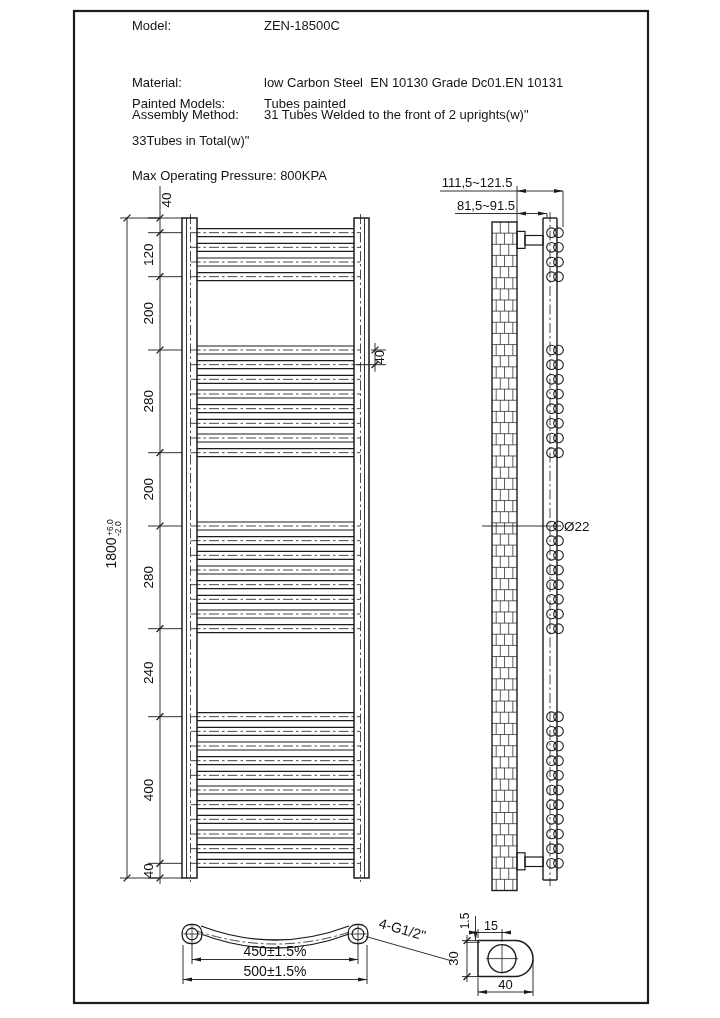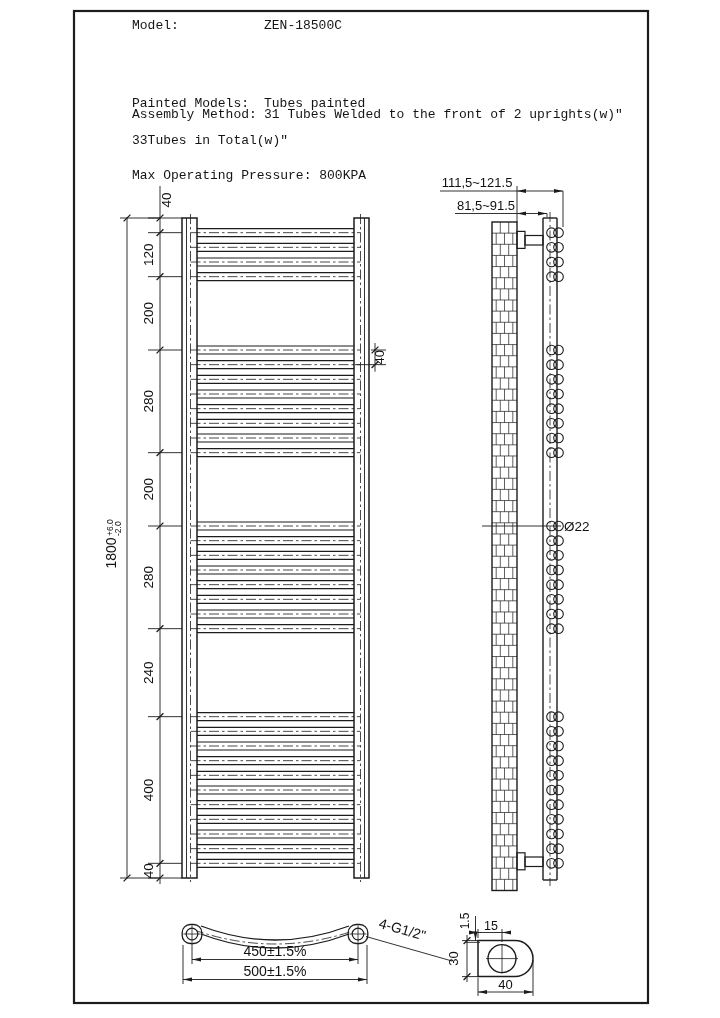--- a/index.html
+++ b/index.html
@@ -1,19 +1,19 @@
 <!DOCTYPE html>
 <html><head>
 <meta charset="utf-8">
 <style>
   html,body{margin:0;padding:0;background:#fff;}
   .page{position:relative;width:720px;height:1018px;background:#fff;overflow:hidden;
         font-family:"Liberation Sans",sans-serif;color:#1a1a1a;}
   .title-block{position:absolute;left:0;top:0;width:720px;height:170px;}
-  .trow{position:absolute;left:132px;white-space:pre;font-family:Liberation Mono, monospace;
+  .trow{position:absolute;left:132px;white-space:pre;font-family:Liberation Sans, sans-serif;
         font-size:13px;line-height:14px;color:#151515;}
   .trow .lbl{display:inline-block;white-space:pre;}
   .trow.cols .lbl{width:132px;}
   .trow .val{white-space:pre;}
   svg{position:absolute;left:0;top:0;}
 </style>
 </head>
 <body>
 
 <div class="page">
@@ -505,18 +505,19 @@
       <polygon points="478,932.5 469,930.6 469,934.4" fill="#1c1c1c"></polygon>
       <polygon points="502,932.5 511,930.6 511,934.4" fill="#1c1c1c"></polygon>
       <text x="0" y="0" fill="#111" font-size="12.5" text-anchor="middle" font-family="&quot;Liberation Sans&quot;,sans-serif" transform="translate(491,929.5)">15</text>
       <line x1="466" y1="942.4" x2="480" y2="942.4" stroke="#1c1c1c" stroke-width="0.8"></line>
       <line x1="475.5" y1="916" x2="475.5" y2="940.6" stroke="#1c1c1c" stroke-width="0.9"></line>
       <polygon points="475.5,940.6 473.6,931.6 477.4,931.6" fill="#1c1c1c"></polygon>
       <text x="0" y="0" fill="#111" font-size="12" text-anchor="middle" font-family="&quot;Liberation Sans&quot;,sans-serif" transform="translate(469,921) rotate(-90)">1.5</text>
     </svg>
   <div class="title-block" id="titleBlock">
       <div class="trow cols" style="top: 19px;"><span class="lbl">Model:</span><span class="val">ZEN-18500C</span></div>
+      <div class="trow cols" style="top: 76px;"><span class="lbl">Material:</span><span class="val">low Carbon Steel  EN 10130 Grade Dc01.EN 10131</span></div>
       <div class="trow cols" style="top: 97px;"><span class="lbl">Painted Models:</span><span class="val">Tubes painted</span></div>
       <div class="trow cols" style="top: 108px;"><span class="lbl">Assembly Method:</span><span class="val">31 Tubes Welded to the front of 2 uprights(w)"</span></div>
       <div class="trow" style="top: 134px;"><span class="lbl">33Tubes in Total(w)"</span><span class="val"></span></div>
       <div class="trow" style="top: 169px;"><span class="lbl">Max Operating Pressure: </span><span class="val">800KPA</span></div>
     </div>
 </div>
 
 </body></html>

